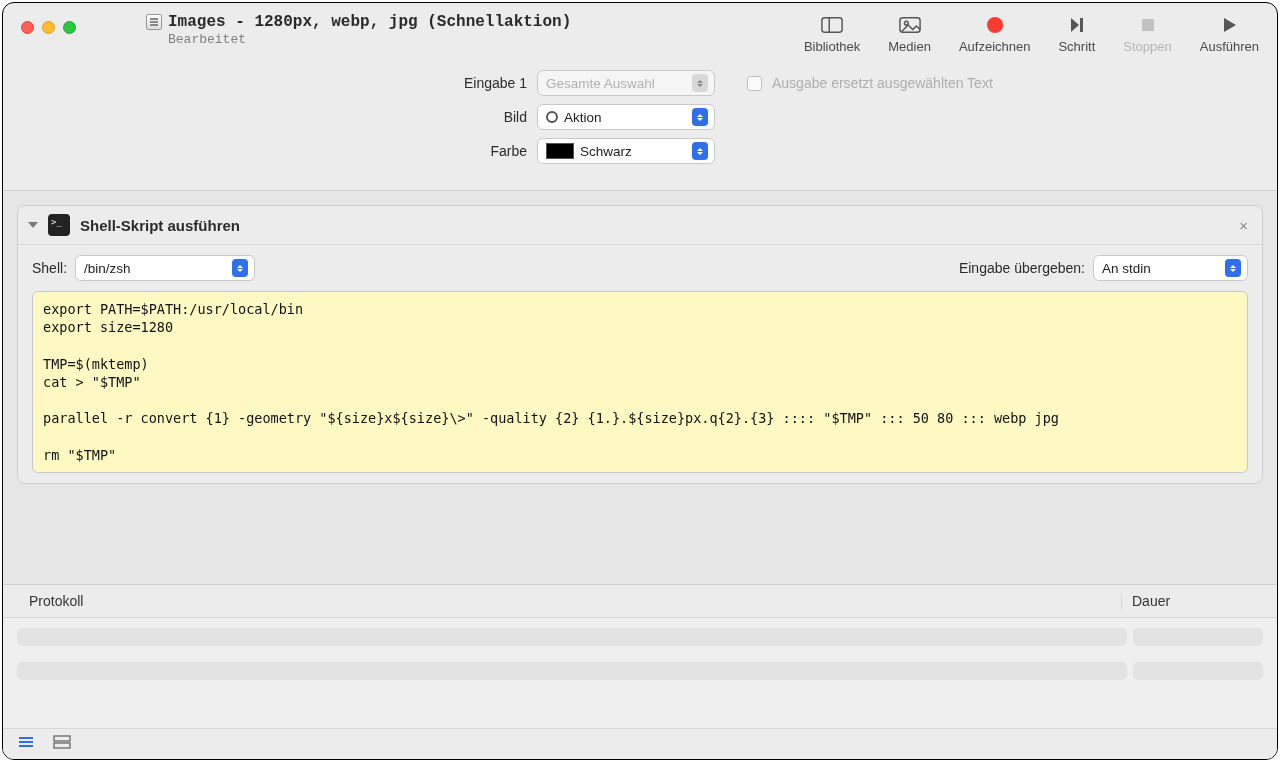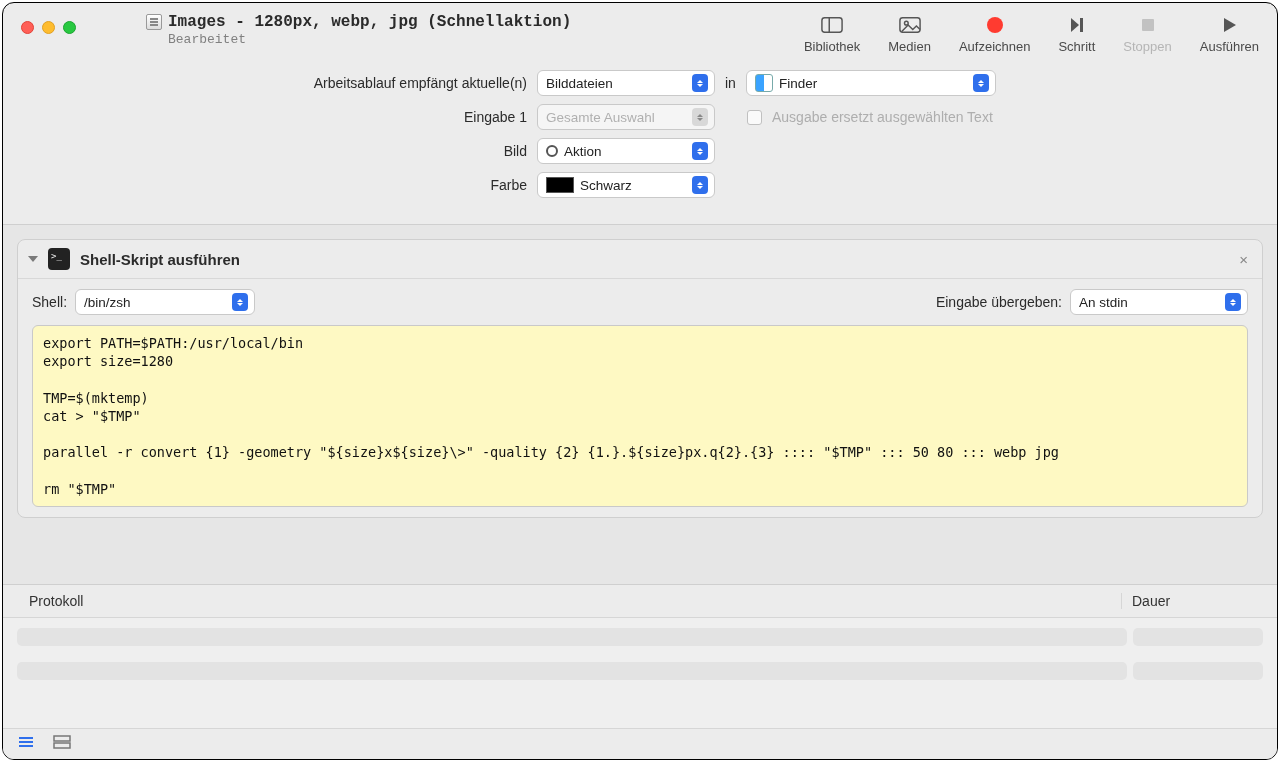--- a/index.html
+++ b/index.html
@@ -174,33 +174,20 @@
               <path d="M5 3 L17 10 L5 17 Z"></path>
             </svg>
         </span>
         <span>Ausführen</span>
       </div>
     </div>
   </div>
 
   <div class="config-area">
     <div class="config-row">
-      <div class="config-label">Arbeitsablauf empfängt aktuelle(n)</div>
-      <div class="select" style="width:178px">
-        <span>Bilddateien</span>
-        <span class="sel-arrows"></span>
-      </div>
-      <span class="in-label">in</span>
-      <div class="select" style="width:250px">
-        <span class="finder-icon"></span>
-        <span>Finder</span>
-        <span class="sel-arrows"></span>
-      </div>
-    </div>
-    <div class="config-row">
       <div class="config-label">Eingabe 1</div>
       <div class="select disabled" style="width:178px">
         <span>Gesamte Auswahl</span>
         <span class="sel-arrows grey"></span>
       </div>
       <span style="width:12px"></span>
       <span class="checkbox"></span>
       <span class="chk-label">Ausgabe ersetzt ausgewählten Text</span>
     </div>
     <div class="config-row">
@@ -230,21 +217,21 @@
         <span class="card-close">×</span>
       </div>
       <div class="card-controls">
         <span class="ctrl-label">Shell:</span>
         <div class="select" style="width:180px">
           <span>/bin/zsh</span>
           <span class="sel-arrows"></span>
         </div>
         <div class="spacer"></div>
         <span class="ctrl-label">Eingabe übergeben:</span>
-        <div class="select" style="width:178px">
+        <div class="select" style="width:155px">
           <span>An stdin</span>
           <span class="sel-arrows"></span>
         </div>
       </div>
       <div class="script-box">export PATH=$PATH:/usr/local/bin
 export size=1280
 
 TMP=$(mktemp)
 cat &gt; "$TMP"
 

